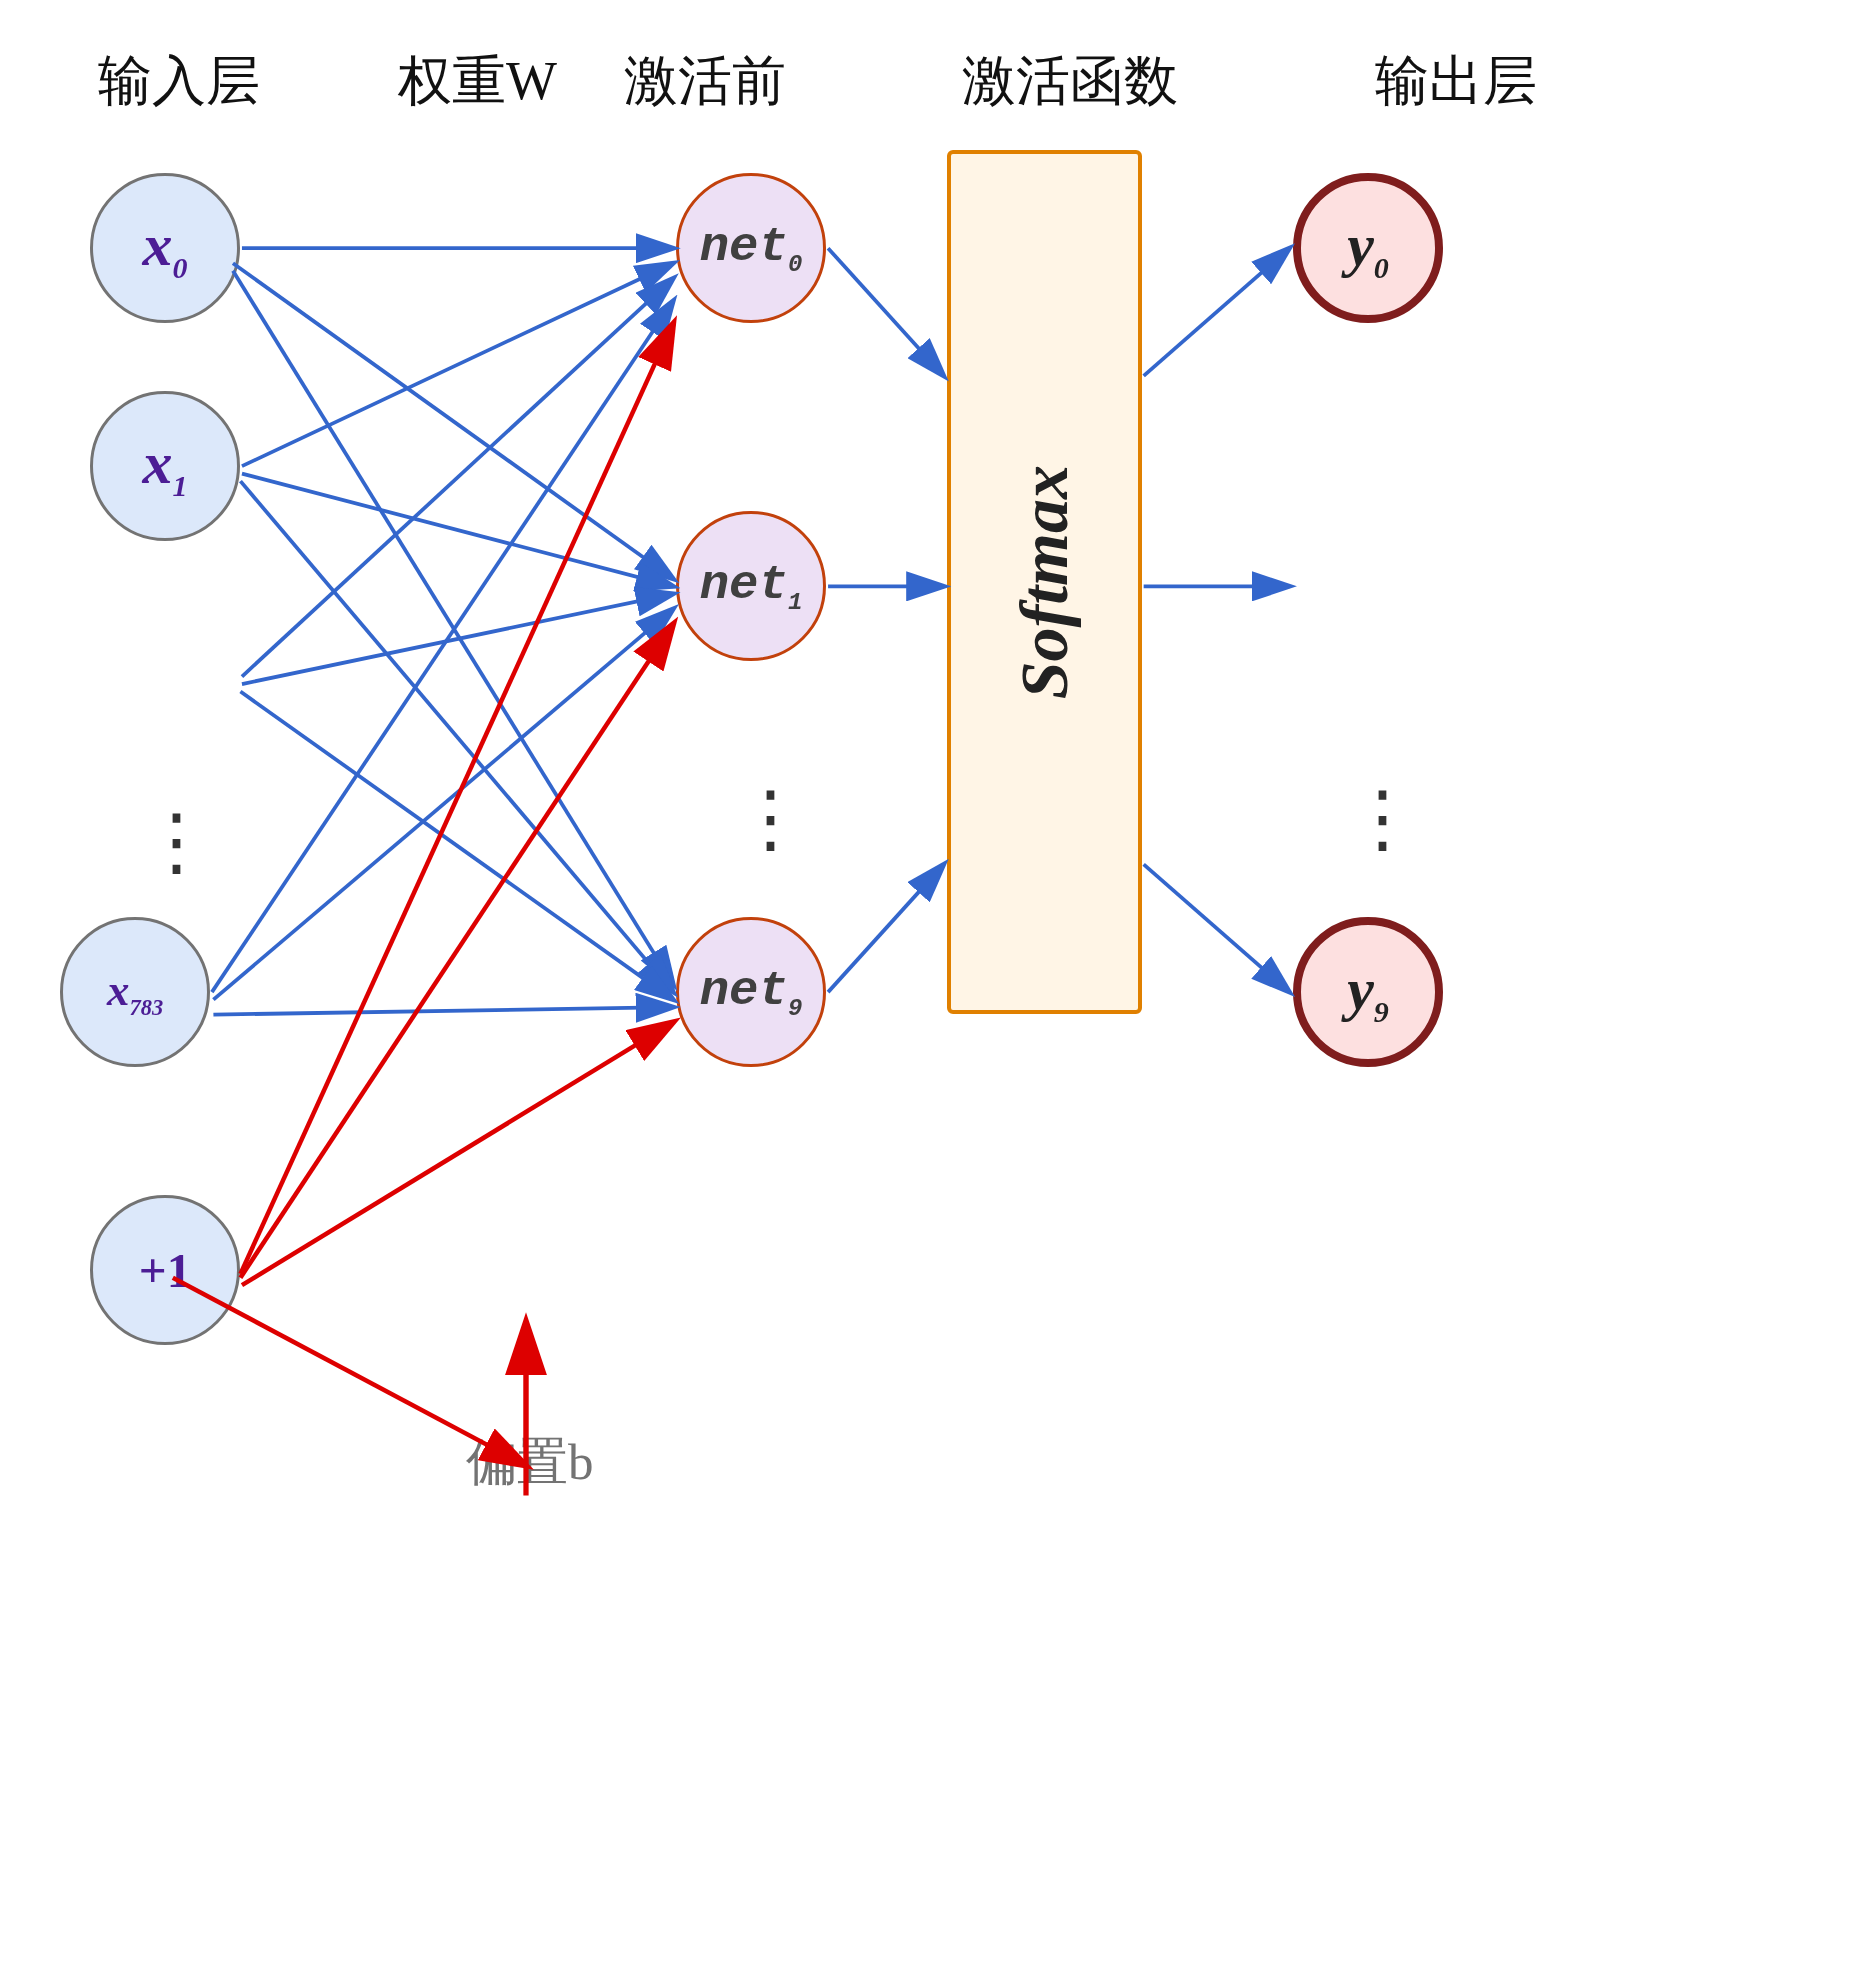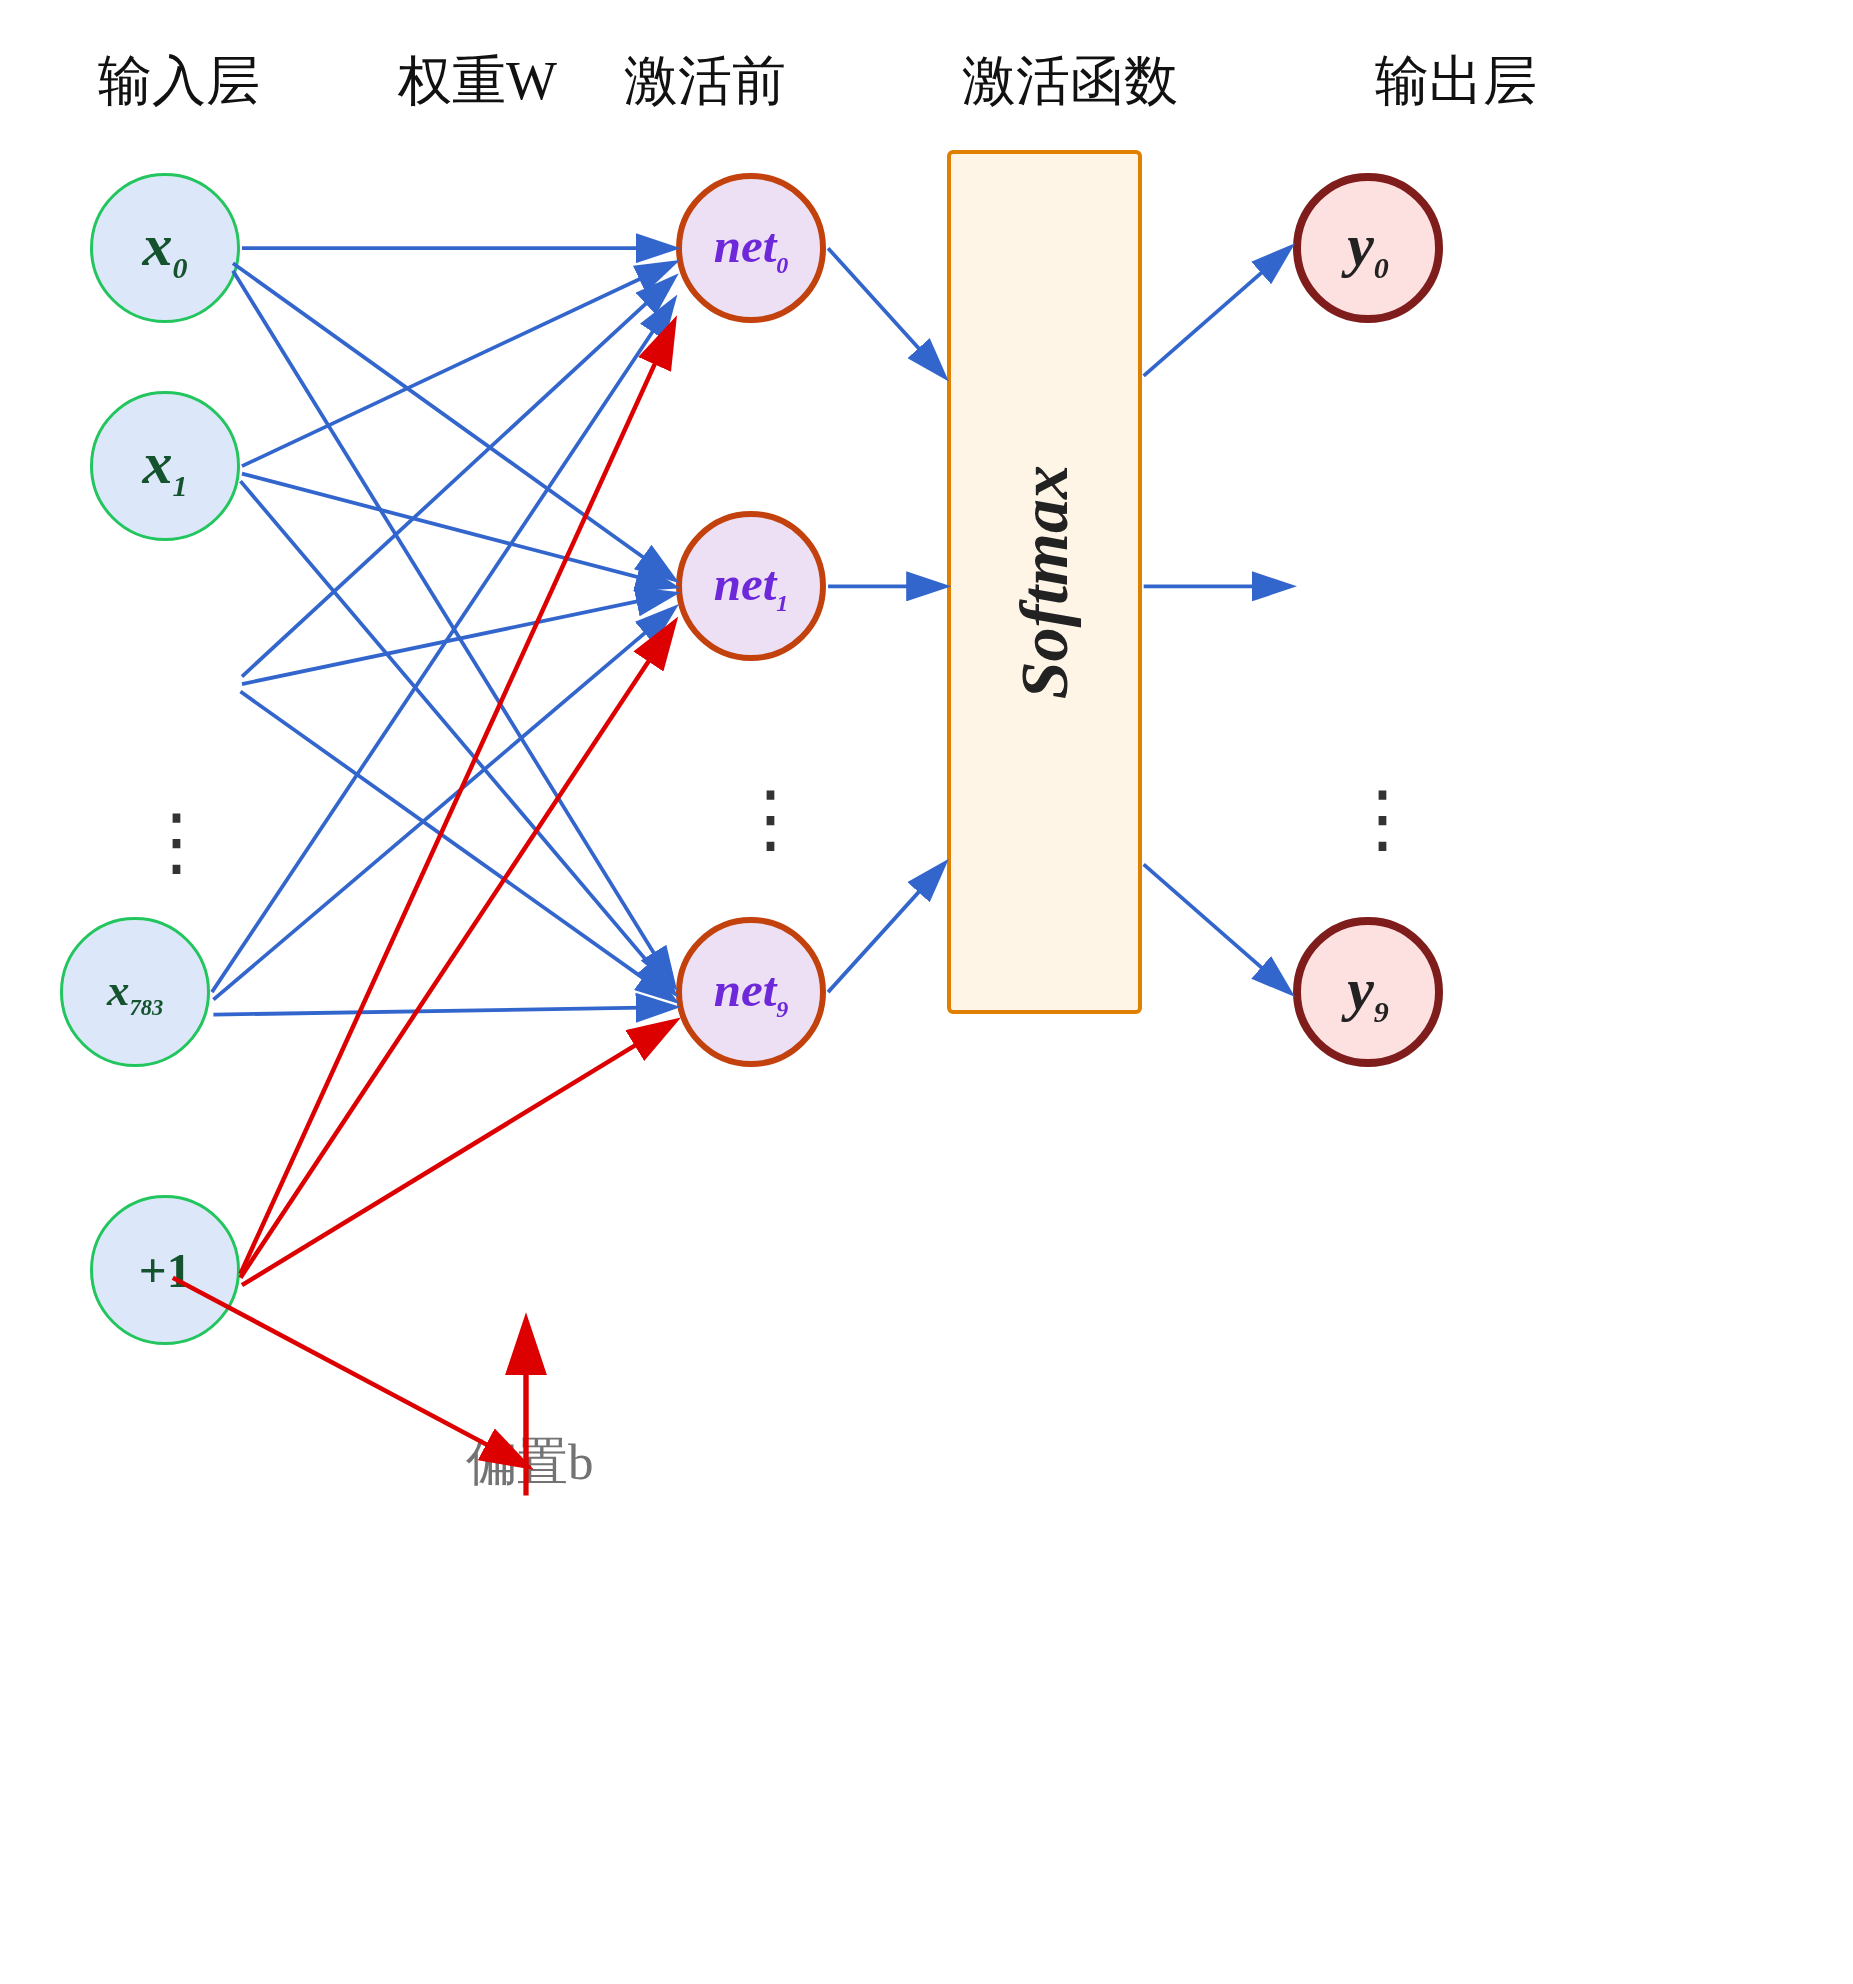--- a/index.html
+++ b/index.html
@@ -32,29 +32,30 @@
       align-items: center;
       justify-content: center;
       font-size: 60px;
       font-style: italic;
       font-weight: bold;
     }
     .node-input {
       width: 150px;
       height: 150px;
       background: #dce8fa;
-      border: 3px solid #22c55e;
-      color: #14532d;
+      border: 3px solid #737373;
+      color: #4c1d95;
     }
     .node-hidden {
       width: 150px;
       height: 150px;
       background: #ede0f5;
-      border: 6px solid #c2410c;
-      color: #6d28d9;
+      border: 3px solid #c2410c;
+      color: #404040;
+      font-family: Liberation Mono, monospace;
     }
     .node-output {
       width: 150px;
       height: 150px;
       background: #fde0e0;
       border: 8px solid #7f1d1d;
       color: #222;
     }
     
     .softmax-box {

